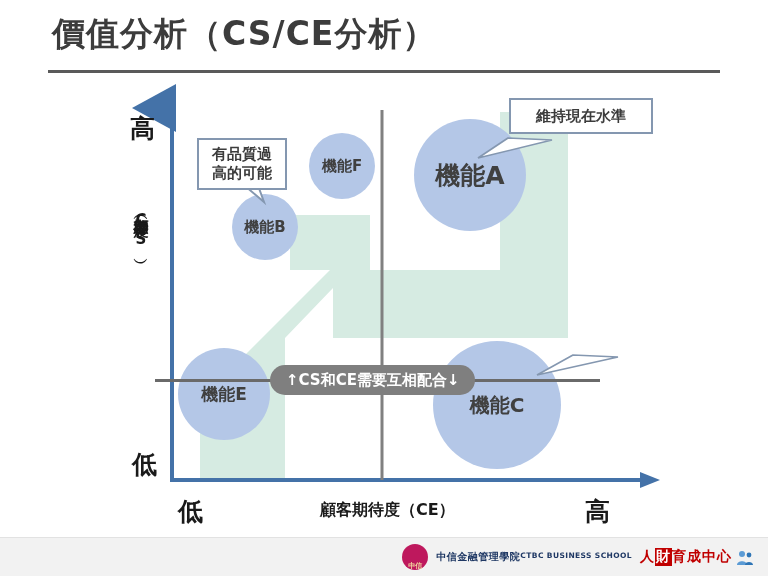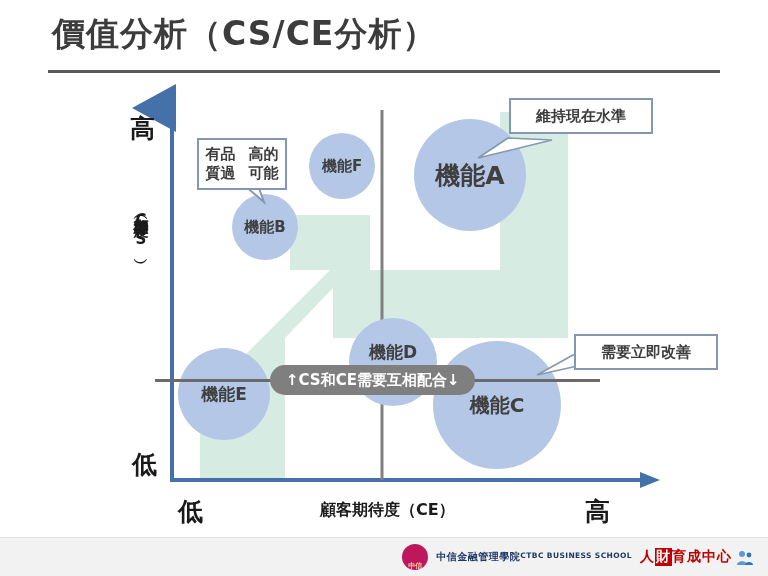--- a/index.html
+++ b/index.html
@@ -143,60 +143,54 @@
     </div>
 
     <div class="bubble" style="left:414px;top:39px;width:112px;height:112px;font-size:25px;">
       <span>機能A</span>
     </div>
 
     <div class="bubble" style="left:232px;top:114px;width:66px;height:66px;font-size:15px;">
       <span>機能B</span>
     </div>
 
-    <div class="bubble" style="left:349px;top:238px;width:88px;height:88px;font-size:17px;padding-bottom:20px;">
-      <span>機能D</span>
-    </div>
 
     <div class="bubble" style="left:178px;top:268px;width:92px;height:92px;font-size:17px;">
       <span>機能E</span>
     </div>
 
     <div class="bubble" style="left:433px;top:261px;width:128px;height:128px;font-size:20px;">
       <span>機能C</span>
     </div>
 
     <div class="banner-line"></div>
     <div class="banner">
       <span>↑CS和CE需要互相配合↓</span>
     </div>
 
-    <div class="callout" style="left:197px;top:48px;width:90px;height:52px;font-size:15px;flex-direction:row;">
+    <div class="callout" style="left:197px;top:48px;width:90px;height:52px;font-size:15px;flex-direction:column;">
       <span>有品質過</span>
       <span>高的可能</span>
     </div>
     <svg style="position:absolute;left:0;top:0;width:768px;height:440px;pointer-events:none;z-index:5;">
 
       <path d="M 238 100 L 264 122 L 256 100 Z" fill="#ffffff" stroke="#8497b0" stroke-width="2"></path>
       <path d="M 238 100 L 256 100" stroke="#ffffff" stroke-width="3"></path>
 
       <path d="M 508 58 L 478 78 L 552 60 Z" fill="#ffffff" stroke="#8497b0" stroke-width="1.6"></path>
       <path d="M 509 41 L 551 41" stroke="#ffffff" stroke-width="3"></path>
 
       <path d="M 573 275 L 537 295 L 618 277 Z" fill="#ffffff" stroke="#8497b0" stroke-width="1.6"></path>
       <path d="M 574 258 L 617 258" stroke="#ffffff" stroke-width="3"></path>
     </svg>
 
     <div class="callout" style="left:509px;top:8px;width:144px;height:36px;font-size:15px;">
       <span>維持現在水準</span>
     </div>
 
-    <div class="callout" style="left:574px;top:244px;width:144px;height:36px;font-size:15px;">
-      <span>需要立即改善</span>
-    </div>
 
   </div>
 
   <div class="axis-label ax-high-y">高</div>
   <div class="axis-label ax-low-y">低</div>
   <div class="ax-title-y">顧客期待度（CS）</div>
 
   <div class="axis-label ax-low-x">低</div>
   <div class="axis-label ax-high-x">高</div>
   <div class="axis-label ax-title-x">顧客期待度（CE）</div>

